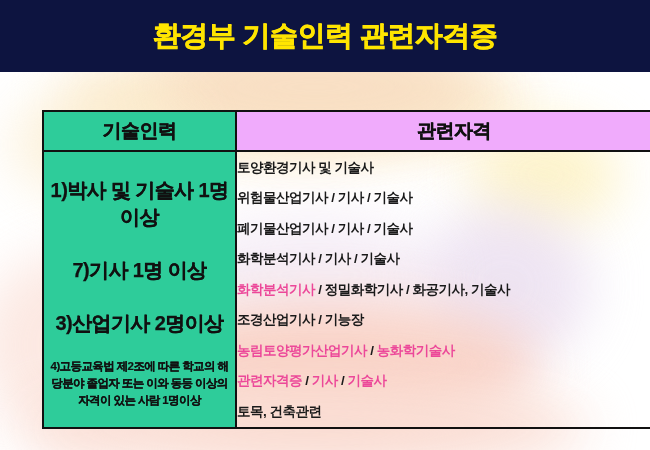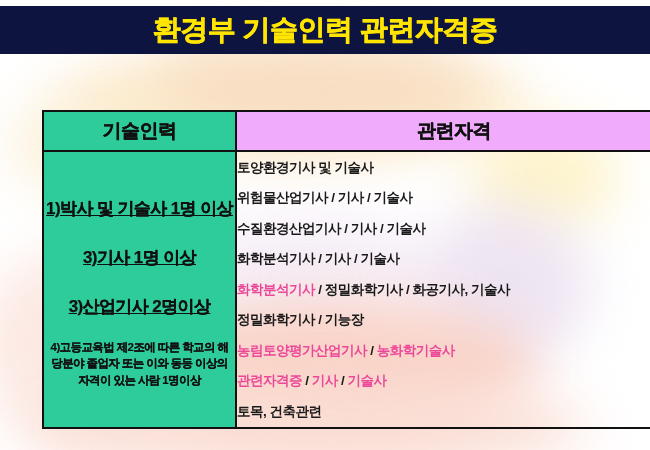--- a/index.html
+++ b/index.html
@@ -79,23 +79,23 @@
   .blob-cream-left {
     left: 10px; top: 90px;
     width: 180px; height: 110px;
     background: #fbeccd;
     opacity: 0.7;
   }
 
   
   #title-banner {
     position: absolute;
-    left: 0; top: 6px;
+    left: 0; top: 0;
     width: 650px;
-    height: 48px;
+    height: 72px;
     background: #0d1440;
     z-index: 2;
     display: flex;
     align-items: center;
     justify-content: center;
   }
   #title-text {
     color: #ffe500;
     font-size: 28px;
     font-weight: 900;
@@ -161,23 +161,22 @@
     justify-content: center;
     gap: 0;
   }
   .req-item {
     color: #111111;
     font-weight: 700;
     letter-spacing: -0.6px;
     text-align: center;
   }
   .req-big {
-    font-size: 17px;
+    font-size: 20px;
     margin: 13px 0;
-    text-decoration: underline;
     -webkit-text-stroke: 0.25px #111111;
   }
   .req-small {
     font-size: 11.5px;
     line-height: 1.45;
     margin: 8px 0 6px;
     padding: 0 6px;
     -webkit-text-stroke: 0.2px #111111;
   }
 
@@ -231,33 +230,33 @@
       <th class="head-right">
         <span class="head-label">관련자격</span>
       </th>
     </tr>
   </thead>
   <tbody>
     <tr>
       <td class="body-left">
         <div id="req-list">
             <div class="req-item req-big">1)박사 및 기술사 1명 이상</div>
-            <div class="req-item req-big">3)기사 1명 이상</div>
+            <div class="req-item req-big">7)기사 1명 이상</div>
             <div class="req-item req-big">3)산업기사 2명이상</div>
             <div class="req-item req-small">4)고등교육법 제2조에 따른 학교의 해당분야 졸업자 또는 이와 동등 이상의 자격이 있는 사람 1명이상</div>
           </div>
       </td>
       <td class="body-right">
         <div id="cert-list">
             <div class="cert-row"><span class="seg-dark">토양환경기사 및 기술사</span></div>
             <div class="cert-row"><span class="seg-dark">위험물산업기사 / 기사 / 기술사</span></div>
-            <div class="cert-row"><span class="seg-dark">수질환경산업기사 / 기사 / 기술사</span></div>
+            <div class="cert-row"><span class="seg-dark">폐기물산업기사 / 기사 / 기술사</span></div>
             <div class="cert-row"><span class="seg-dark">화학분석기사 / 기사 / 기술사</span></div>
             <div class="cert-row"><span class="seg-red">화학분석기사</span><span class="seg-dark"> / 정밀화학기사 / 화공기사, 기술사</span></div>
-            <div class="cert-row"><span class="seg-dark">정밀화학기사 / 기능장</span></div>
+            <div class="cert-row"><span class="seg-dark">조경산업기사 / 기능장</span></div>
             <div class="cert-row"><span class="seg-red">농림토양평가산업기사</span><span class="seg-dark"> / </span><span class="seg-red">농화학기술사</span></div>
             <div class="cert-row"><span class="seg-red">관련자격증</span><span class="seg-dark"> / </span><span class="seg-red">기사</span><span class="seg-dark"> / </span><span class="seg-red">기술사</span></div>
             <div class="cert-row"><span class="seg-dark">토목, 건축관련</span></div>
           </div>
       </td>
     </tr>
   </tbody>
 </table>
 
 </body></html>

